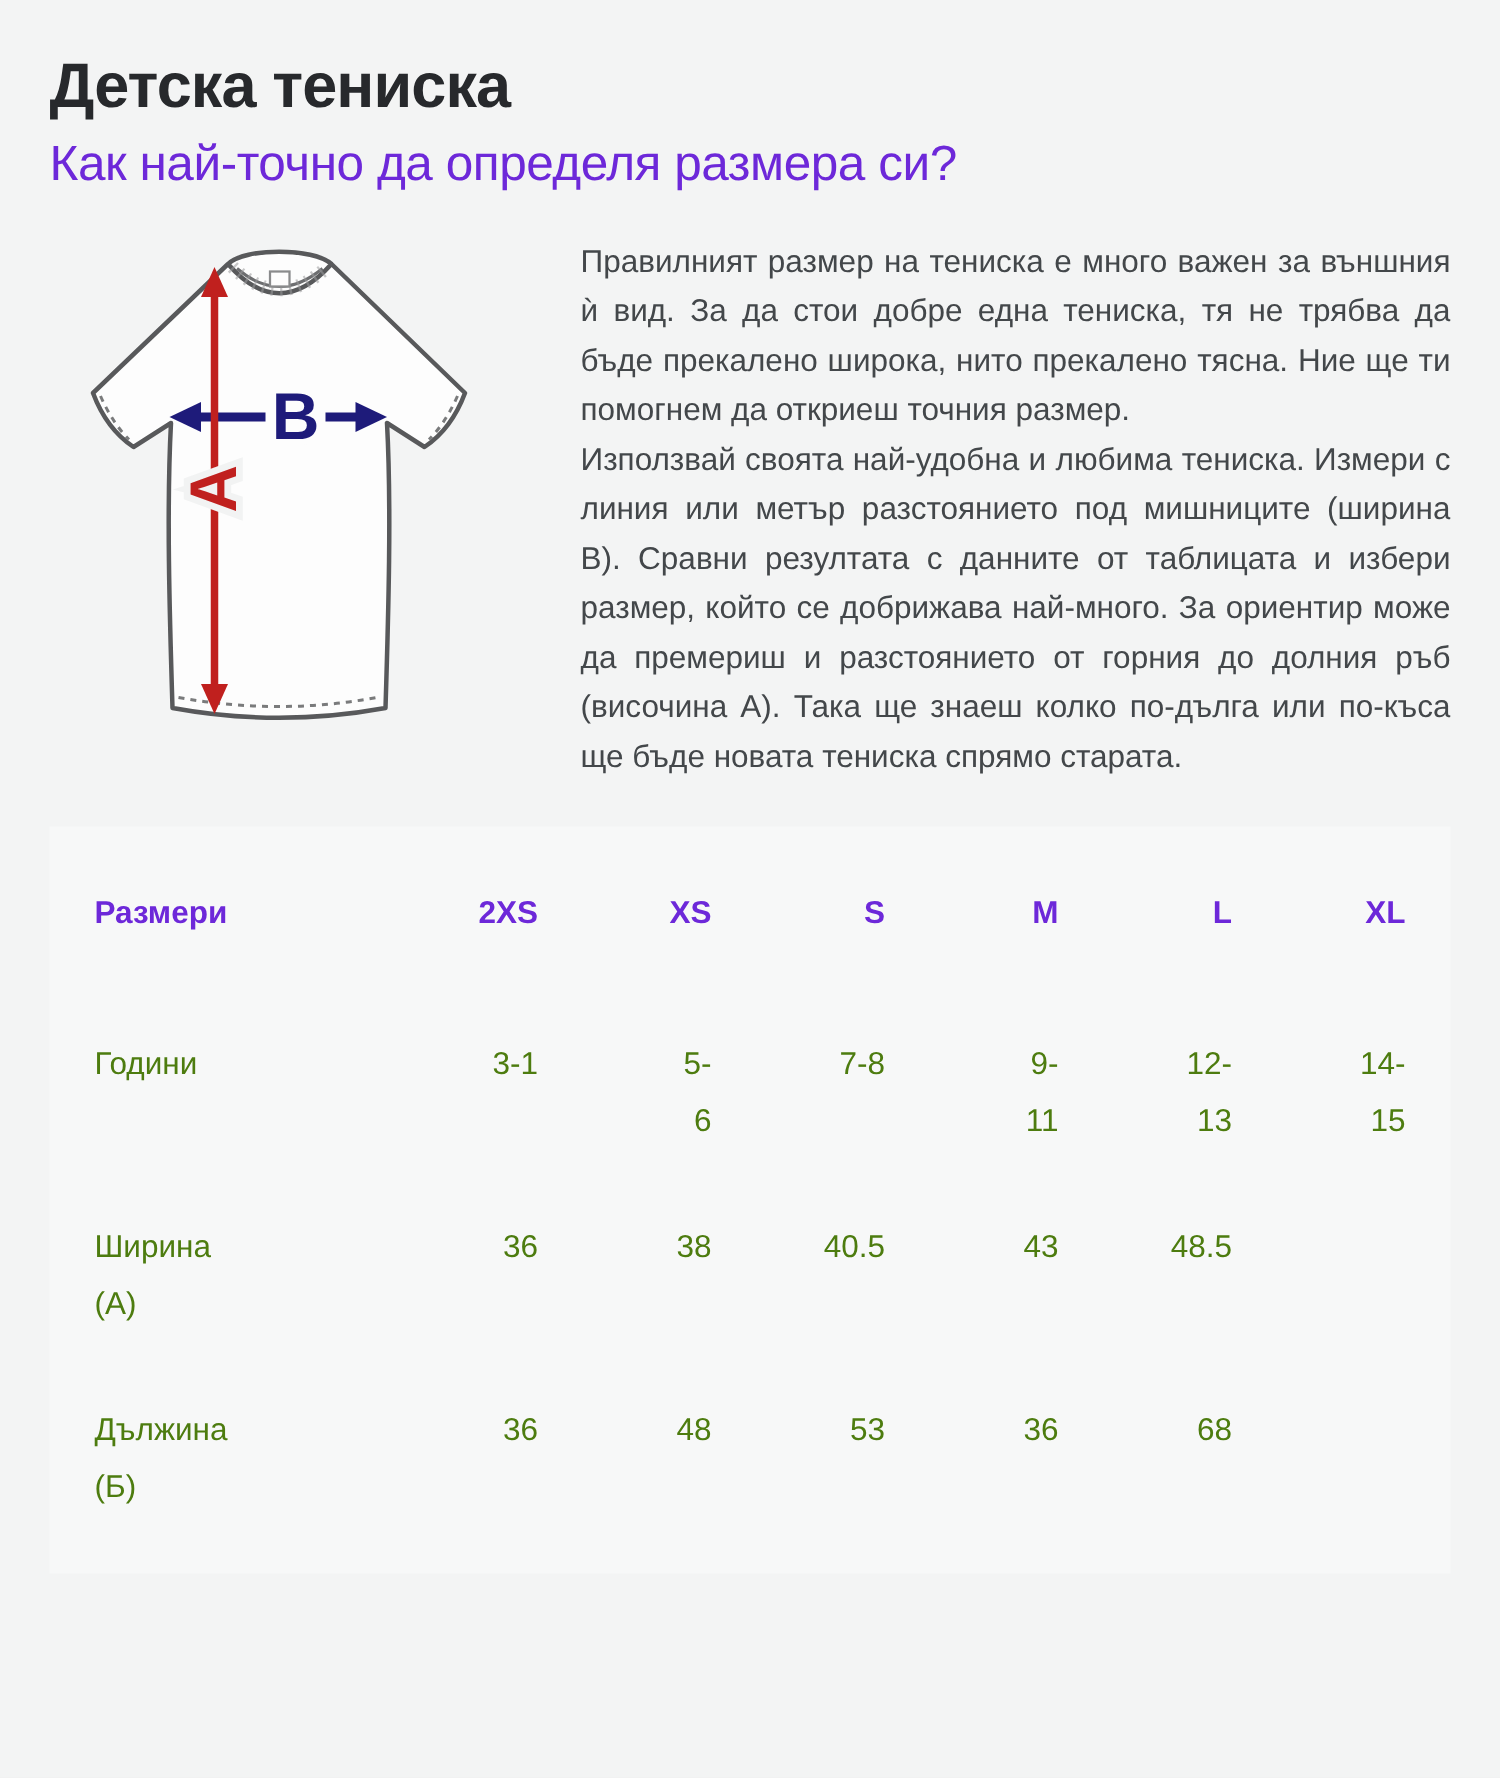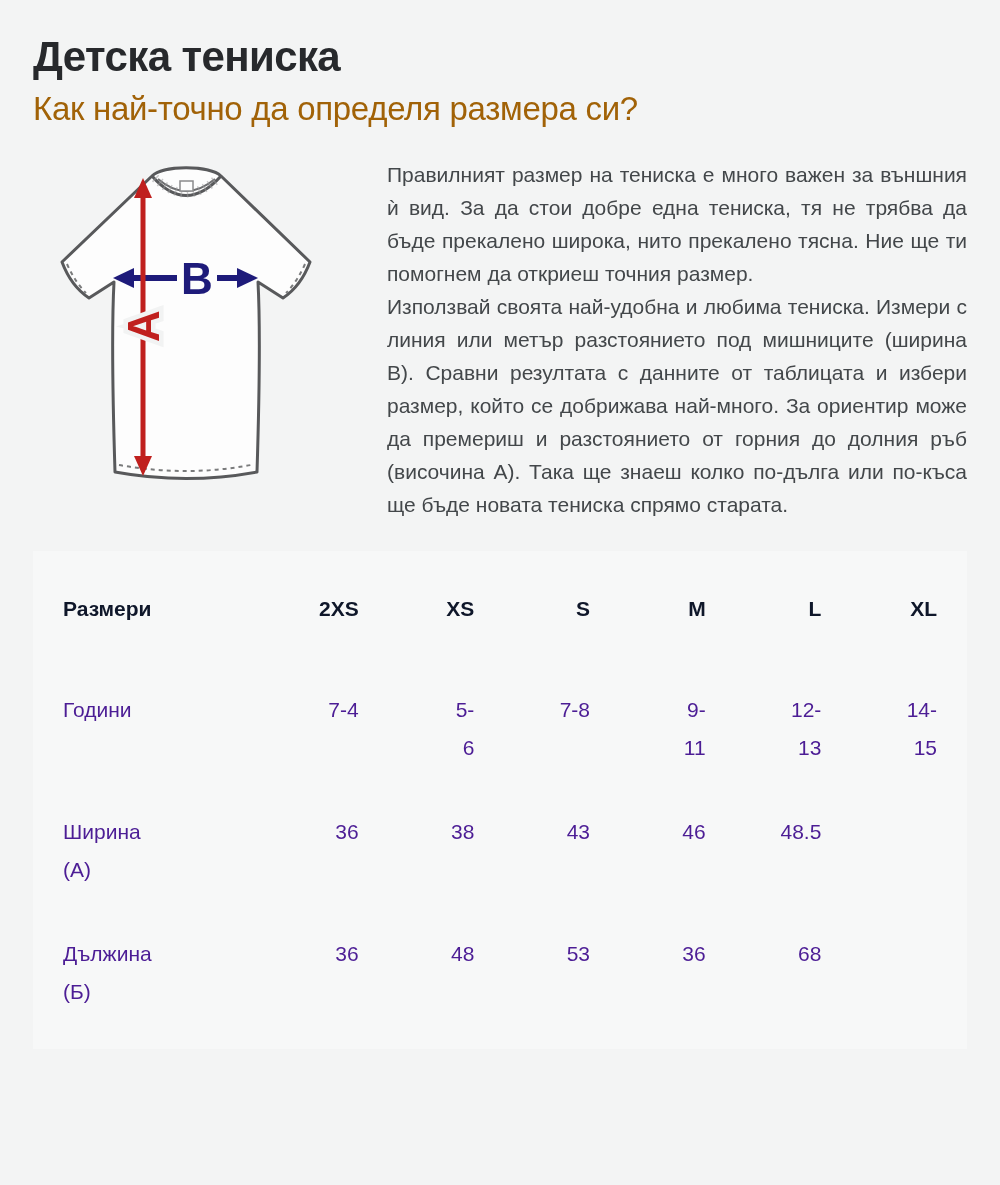--- a/index.html
+++ b/index.html
@@ -10,46 +10,46 @@
     font-family:"Liberation Sans","DejaVu Sans",sans-serif;
     color:#43474a;
     padding:26px 33px 0 33px;
     overflow:hidden;
   }
   .title{
     font-size:42px;font-weight:700;color:#27292c;
     letter-spacing:-0.6px;margin:8px 0 10px 0;line-height:1.1;
   }
   .subtitle{
-    font-size:33px;font-weight:400;color:#a16207;
+    font-size:33px;font-weight:400;color:#6d28d9;
     letter-spacing:-0.3px;margin:0 0 30px 0;line-height:1.15;
   }
   .guide{
     font-size:21px;line-height:33px;text-align:justify;
     color:#43474a;overflow:hidden;
   }
   .diagram{
     float:left;width:332px;height:334px;margin:0 22px 4px 0;
   }
   .diagram svg{display:block;}
   .guide p{margin:0;}
   .p1{margin-top:20px;}
   .p2{margin-top:48px;}
   .size-table{
     margin:30px 0 0 0;background:#f7f8f8;
     padding:16px 30px 26px 30px;
   }
   .t-row{display:grid;grid-template-columns:180px repeat(6,1fr);}
   .t-row .cell{white-space:pre-line;}
   .t-head .cell{
-    font-weight:700;font-size:21px;color:#0f172a;
+    font-weight:700;font-size:21px;color:#6d28d9;
     padding:30px 0 36px 0;
   }
   .t-data .cell{
-    font-size:21px;color:#4c1d95;line-height:38px;
+    font-size:21px;color:#4d7c0f;line-height:38px;
     padding:34px 0 12px 0;
   }
   .cell.val{text-align:right;}
   .cell.lab{text-align:left;}
 </style>
 </head>
 <body>
 
 <div class="page">
 
@@ -115,39 +115,39 @@
       <div class="cell val">2XS</div>
       <div class="cell val">XS</div>
       <div class="cell val">S</div>
       <div class="cell val">M</div>
       <div class="cell val">L</div>
       <div class="cell val">XL</div>
     </div>
 
     <div class="t-row t-data">
       <div class="cell lab">Години</div>
-      <div class="cell val">7-4</div>
+      <div class="cell val">3-1</div>
       <div class="cell val">5-
 6</div>
       <div class="cell val">7-8</div>
       <div class="cell val">9-
 11</div>
       <div class="cell val">12-
 13</div>
       <div class="cell val">14-
 15</div>
     </div>
 
     <div class="t-row t-data">
       <div class="cell lab">Ширина
 (А)</div>
       <div class="cell val">36</div>
       <div class="cell val">38</div>
+      <div class="cell val">40.5</div>
       <div class="cell val">43</div>
-      <div class="cell val">46</div>
       <div class="cell val">48.5</div>
     </div>
 
     <div class="t-row t-data">
       <div class="cell lab">Дължина
 (Б)</div>
       <div class="cell val">36</div>
       <div class="cell val">48</div>
       <div class="cell val">53</div>
       <div class="cell val">36</div>

